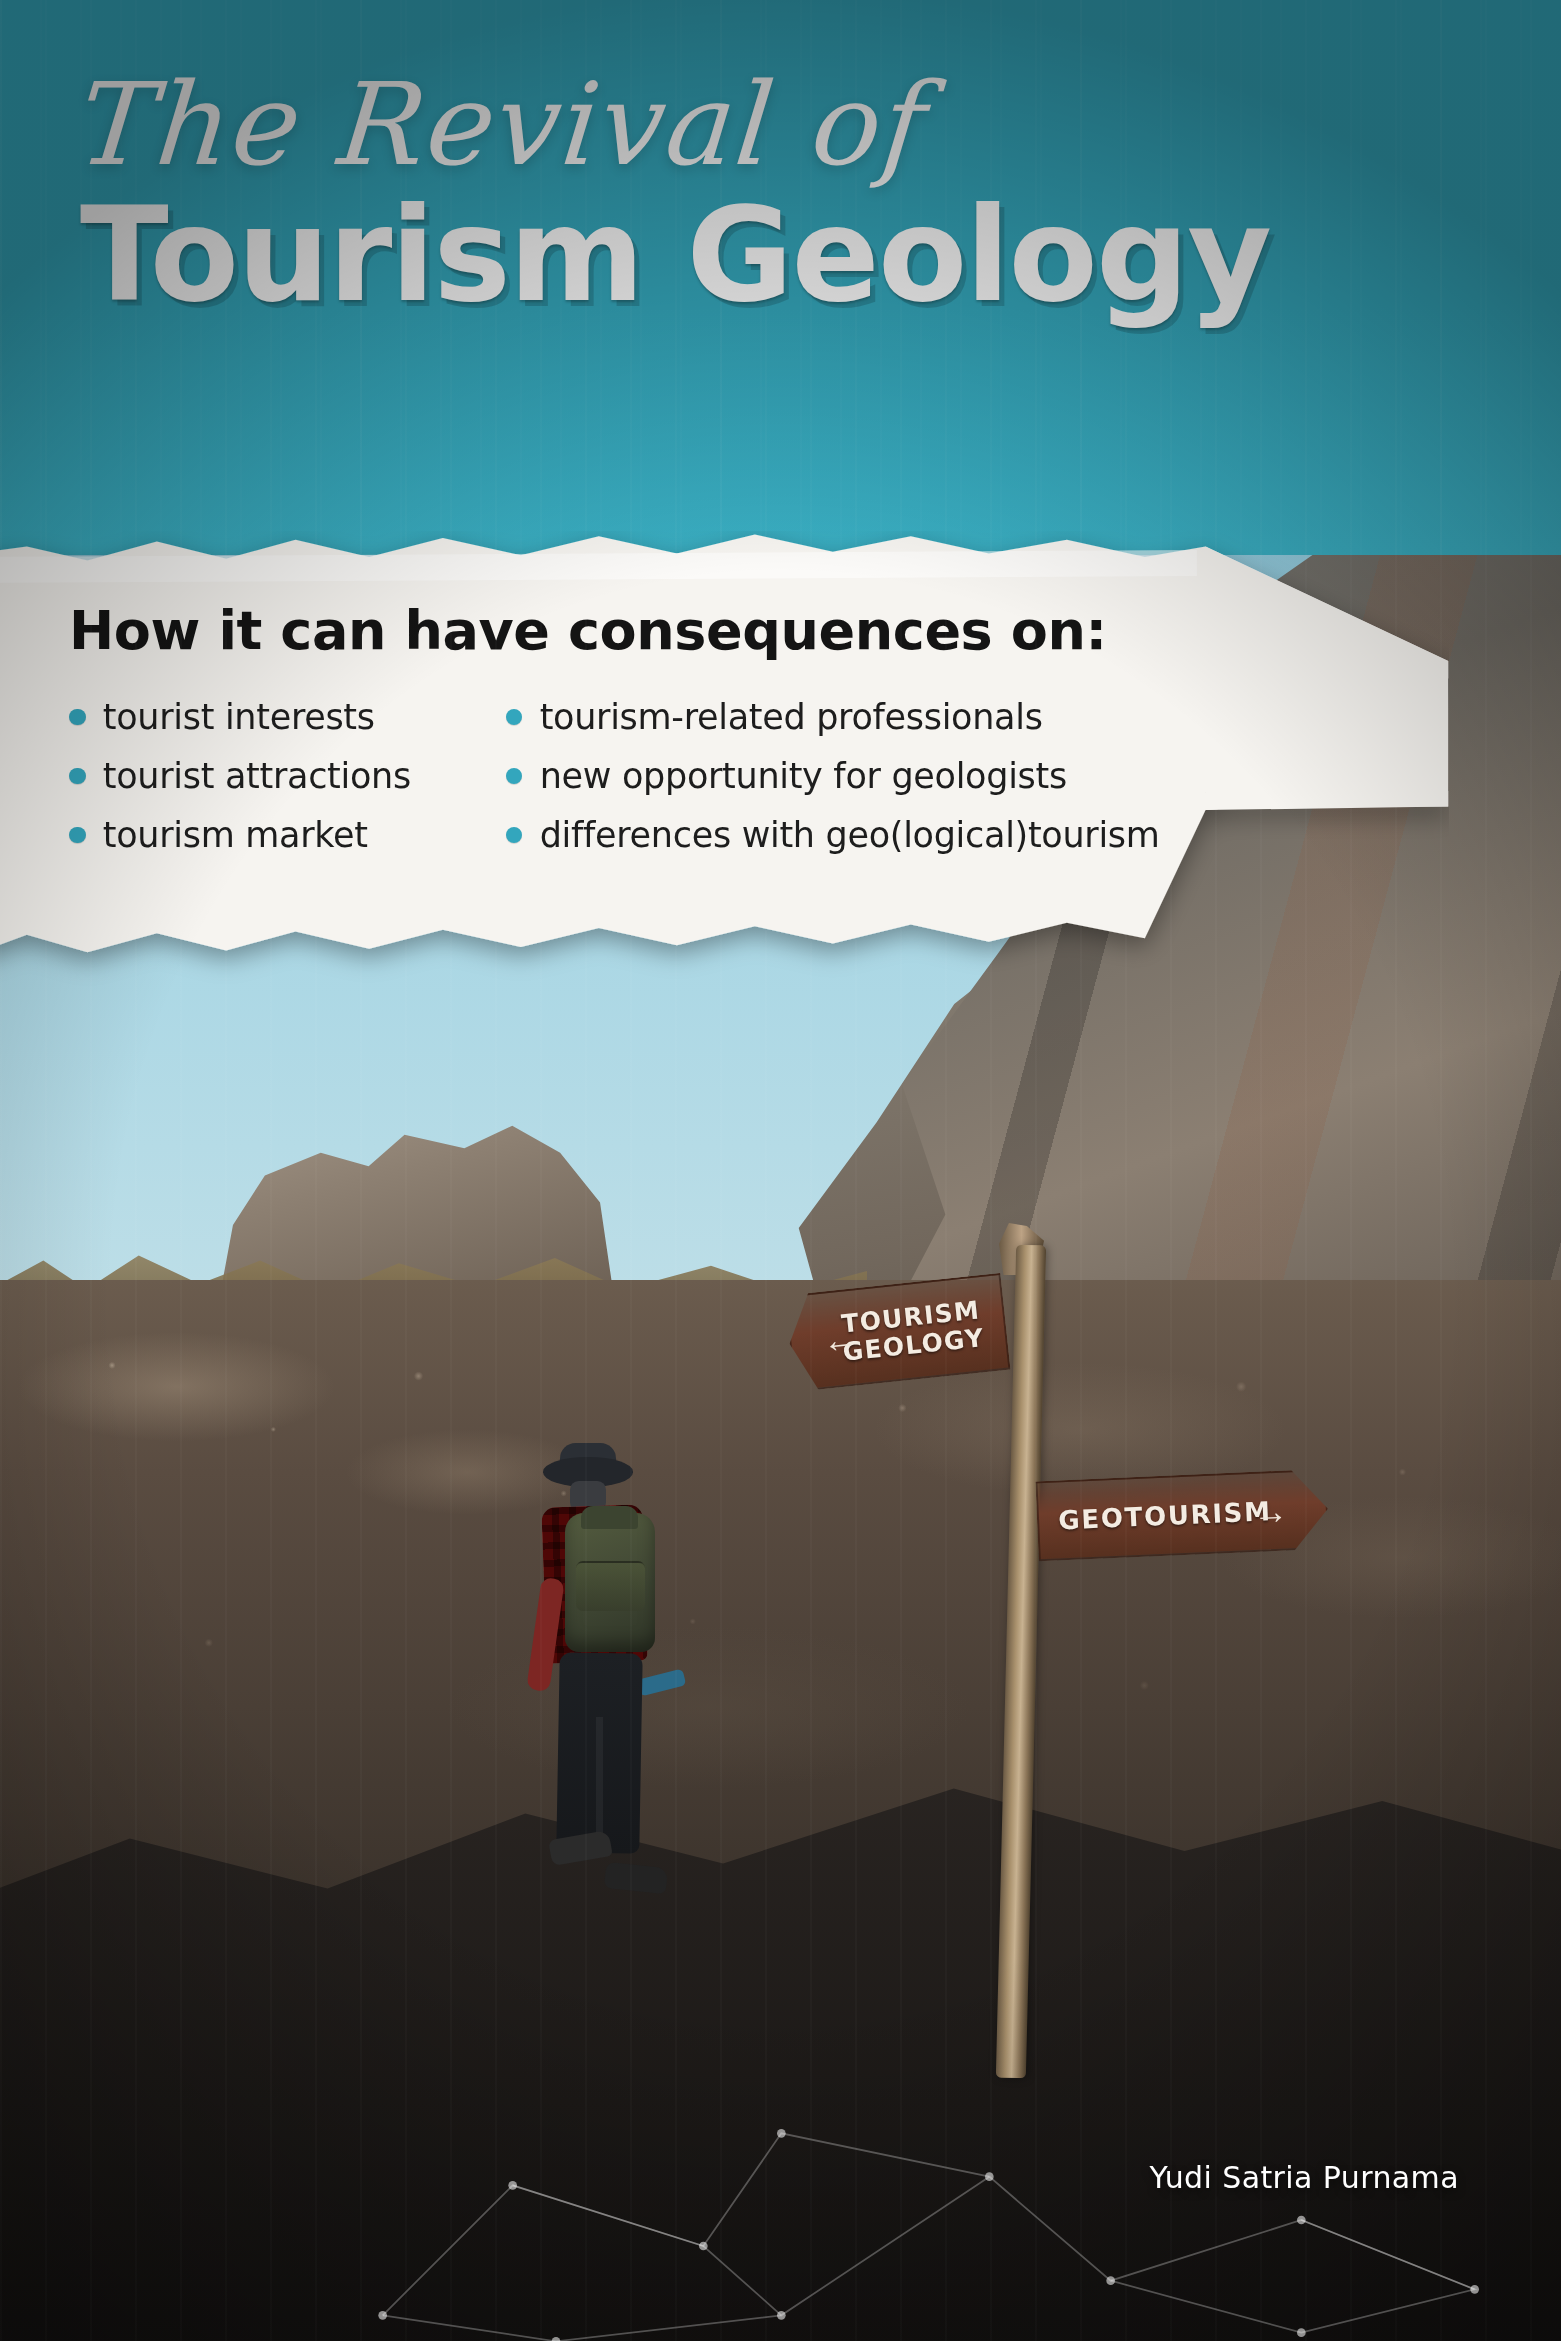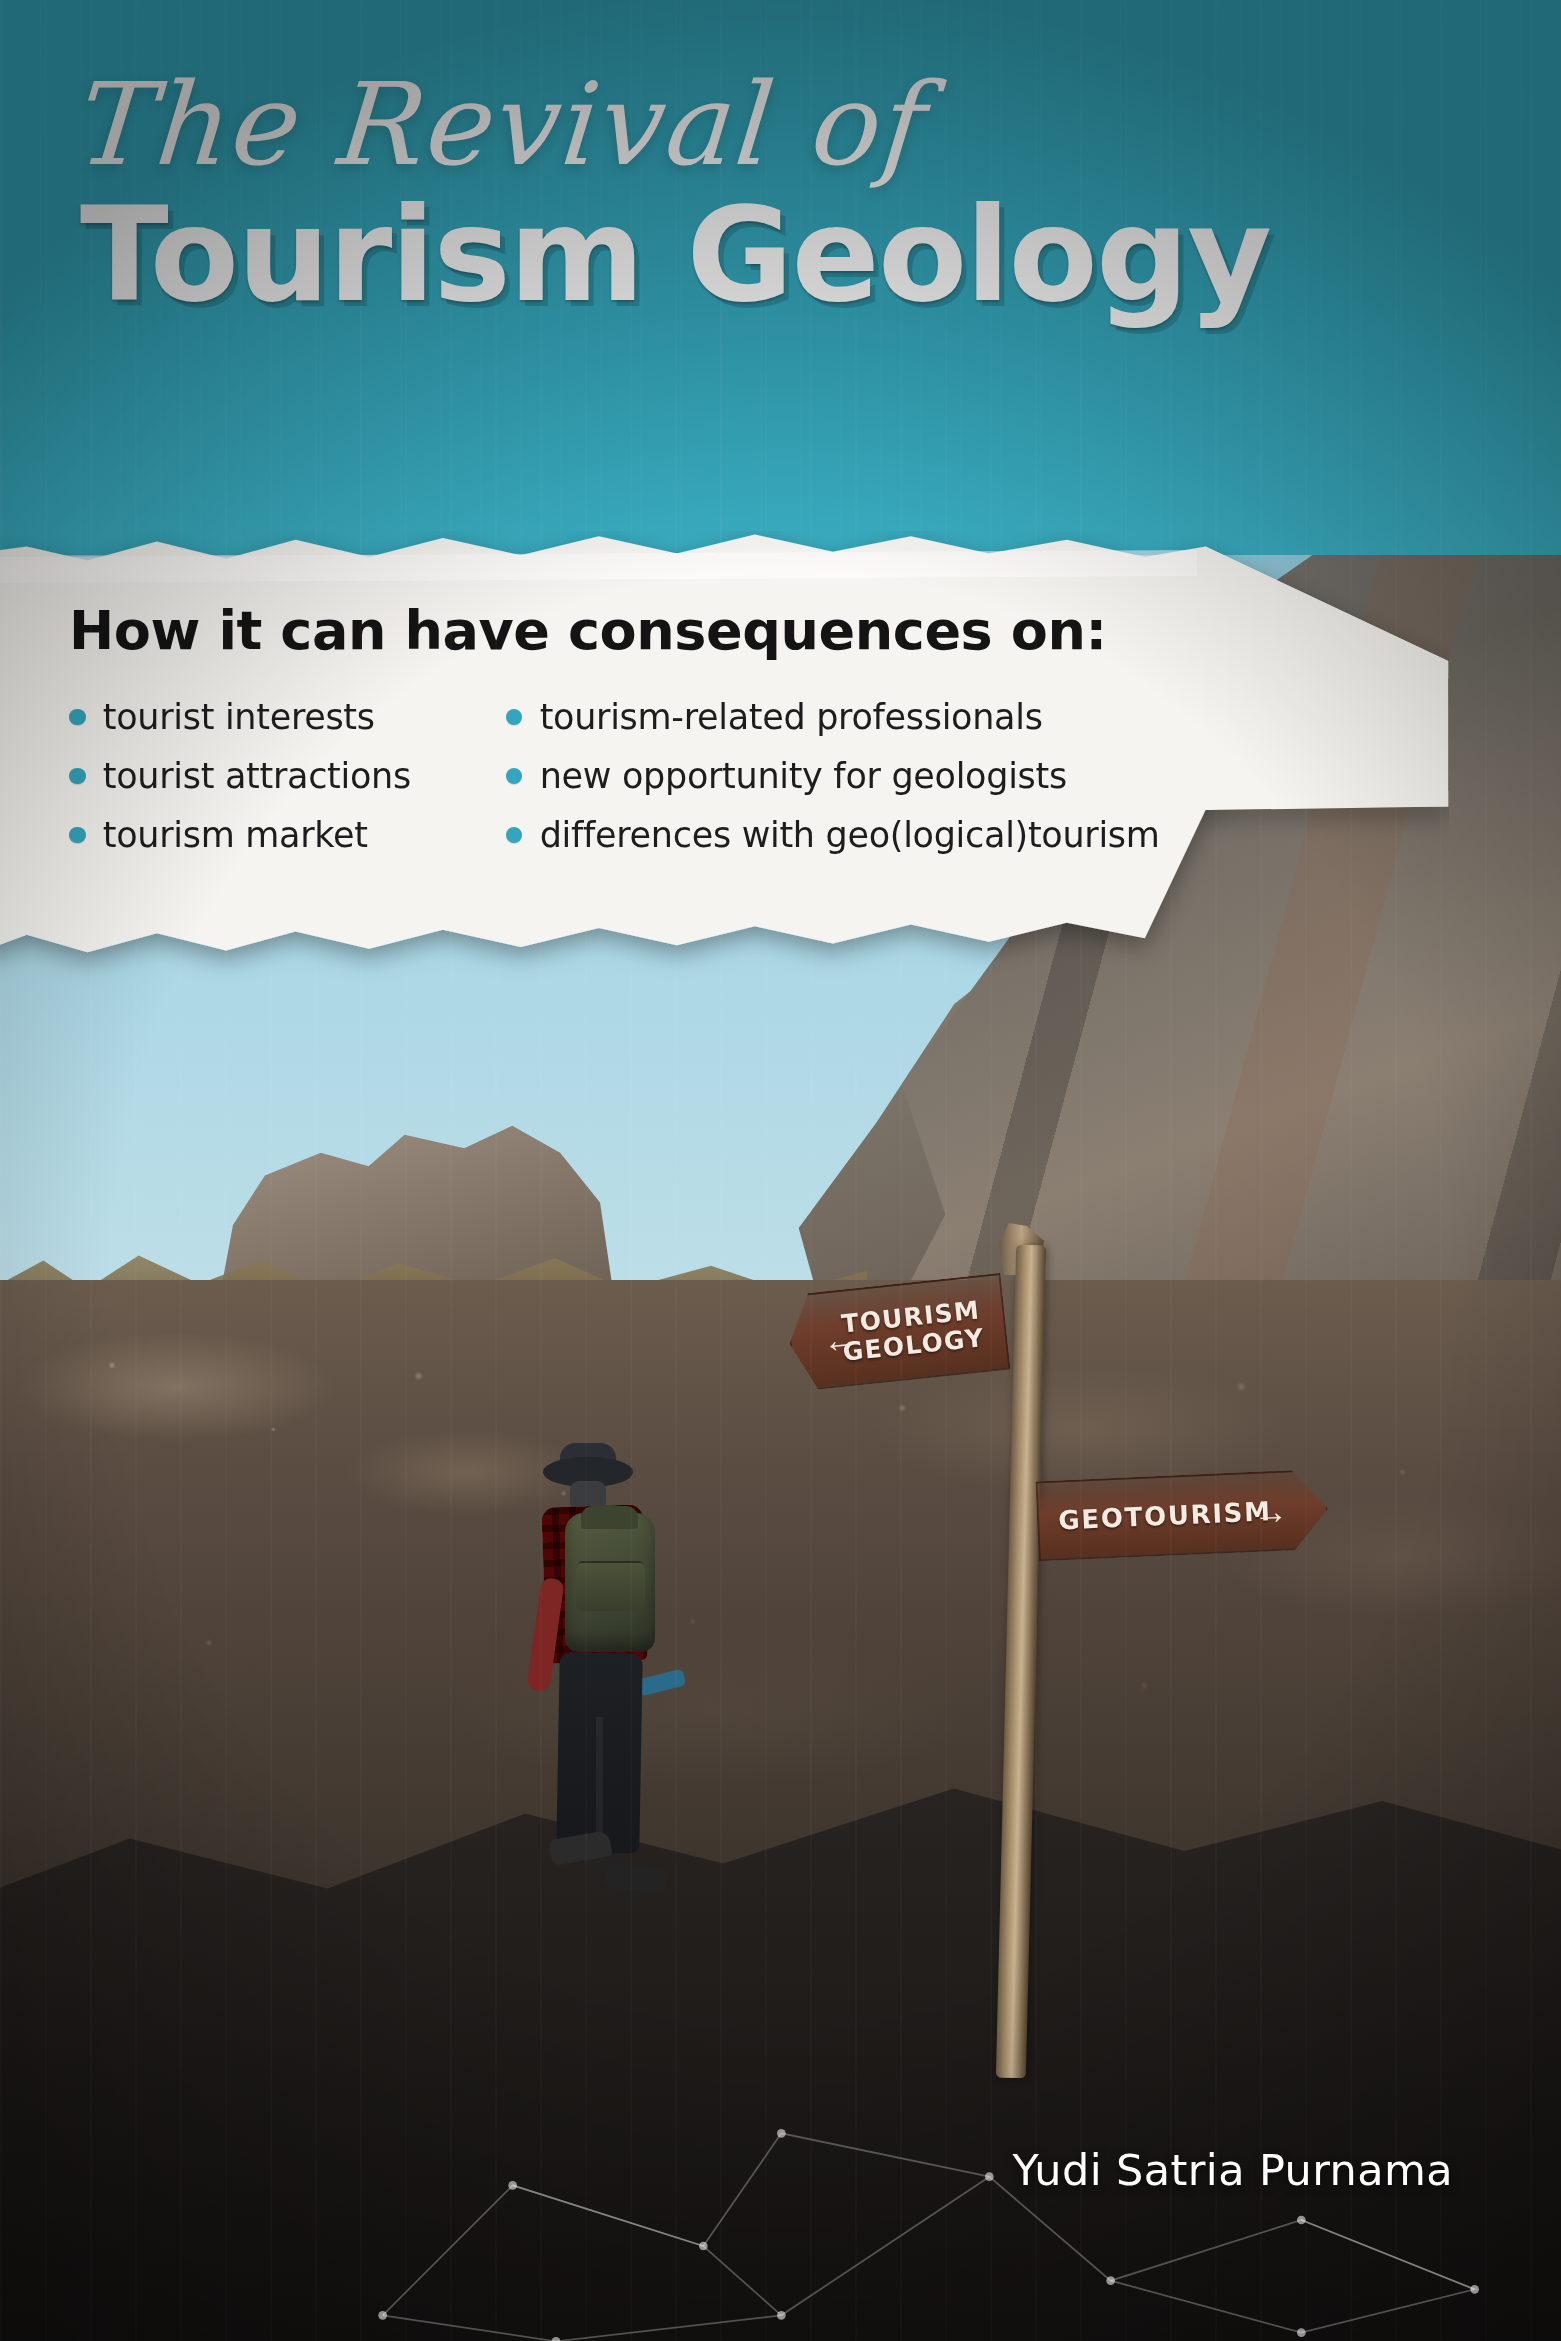--- a/index.html
+++ b/index.html
@@ -315,23 +315,23 @@
     background:
       radial-gradient(ellipse 1214px 1301px at 50% 55%, rgba(0,0,0,0) 55%, rgba(0,0,0,0.38) 100%),
       repeating-linear-gradient(90deg, rgba(255,255,255,0.022) 0 1.7px, rgba(0,0,0,0) 1.7px 45px);
   }
 
   
   .constellation { position:absolute; left:330px; top:2116px; width:1232px; height:234px; z-index:21; }
 
   
   .author {
-    position:absolute; right:108px; bottom:147px; z-index:25;
-    font-family:"DejaVu Sans", sans-serif;
-    font-size:43px;
+    position:absolute; right:102px; bottom:147px; z-index:25;
+    font-family:"DejaVu Sans", sans-serif;
+    font-size:30px;
     color:#ffffff;
     letter-spacing:0.4px;
     text-shadow:0 2.6px 8.7px rgba(0,0,0,0.55);
     white-space:nowrap;
   }
 </style>
 </head>
 <body>
 
 <div class="cover">

